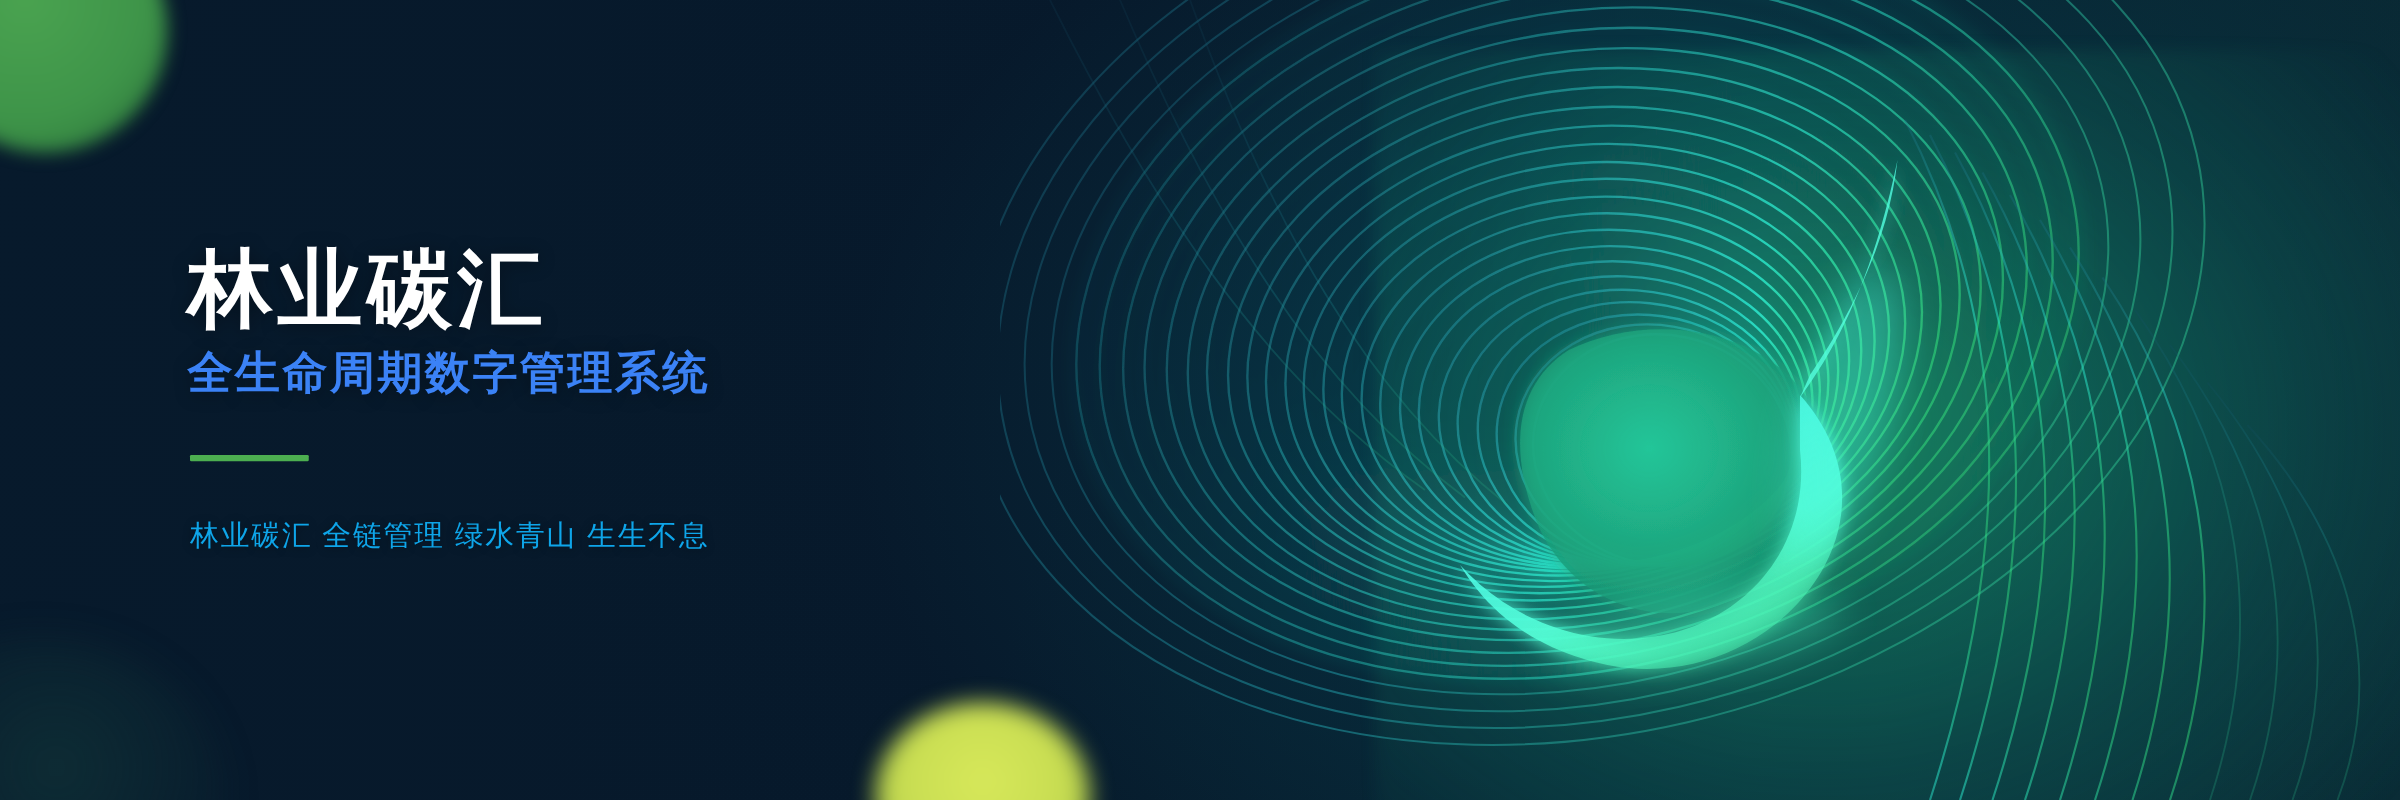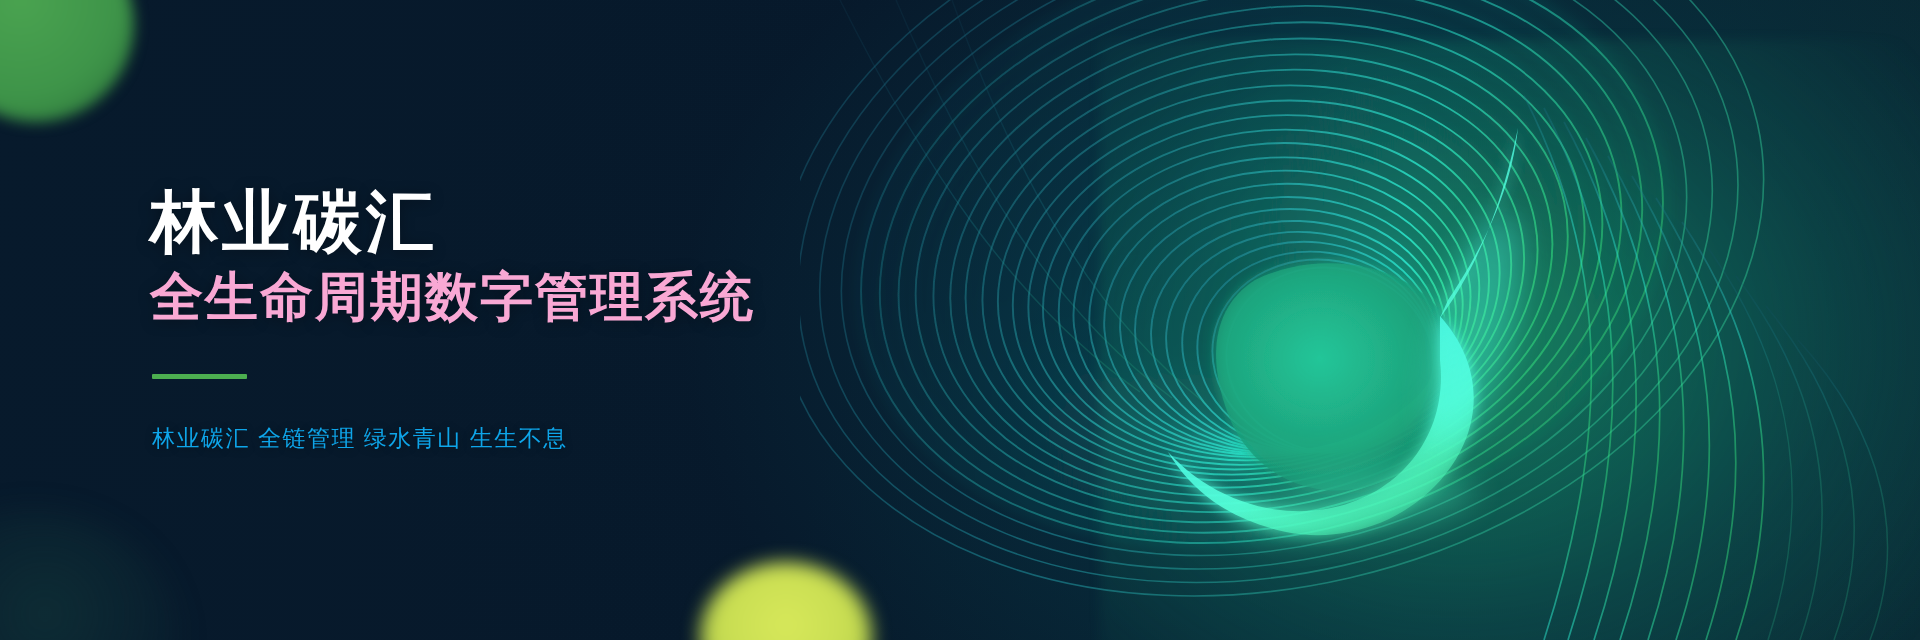--- a/index.html
+++ b/index.html
@@ -97,22 +97,22 @@
     color: #ffffff;
     font-size: 68px;
     font-weight: 700;
     letter-spacing: 4px;
     line-height: 1.05;
     margin: 0 0 10px 0;
     white-space: nowrap;
     text-shadow: 0 2px 14px rgba(0,0,0,0.35);
   }
   .subtitle {
-    color: #f9a8d4;
-    font-size: 53px;
+    color: #3b82f6;
+    font-size: 36px;
     font-weight: 700;
     letter-spacing: 2px;
     line-height: 1.15;
     margin: 0;
     white-space: nowrap;
     text-shadow: 0 2px 14px rgba(0,0,0,0.35);
   }
   .divider {
     width: 95px;
     height: 5px;

